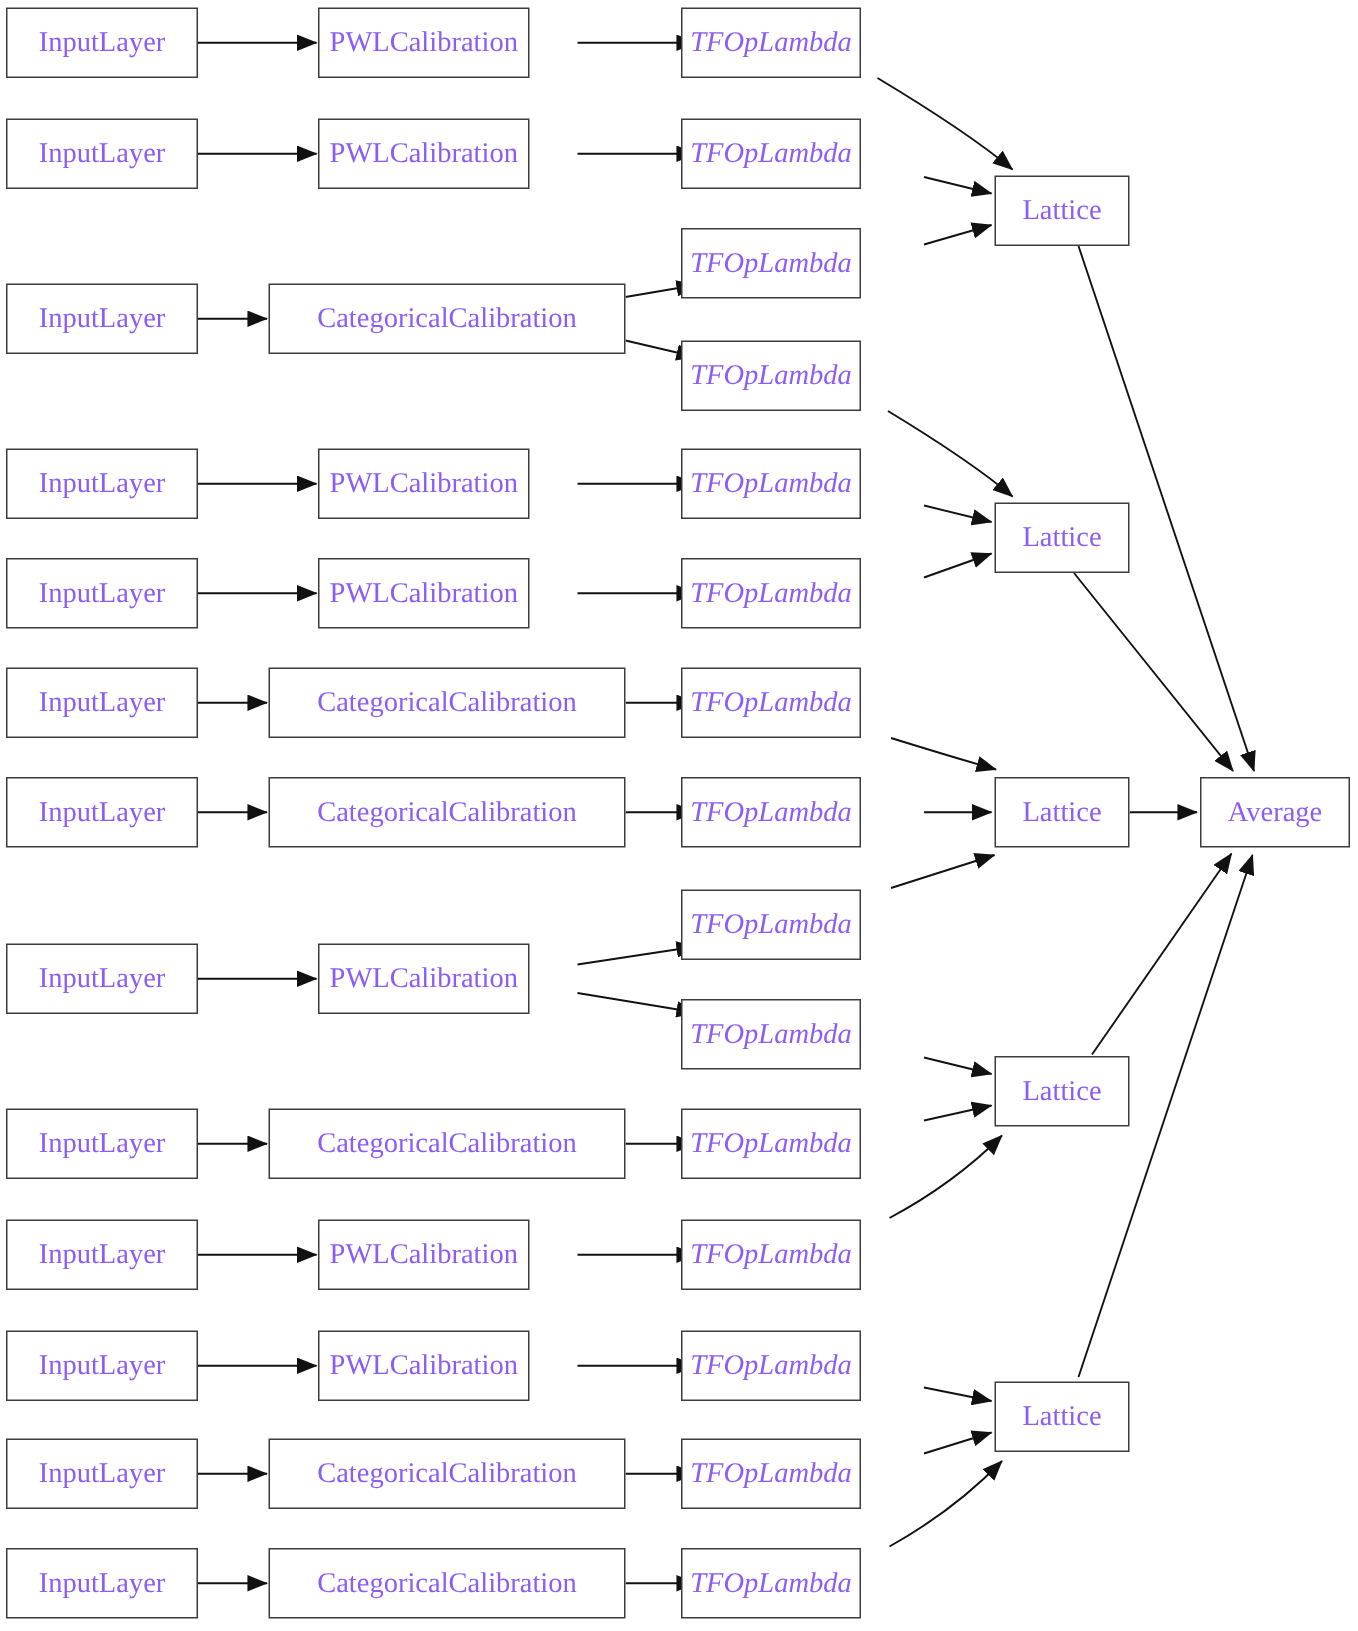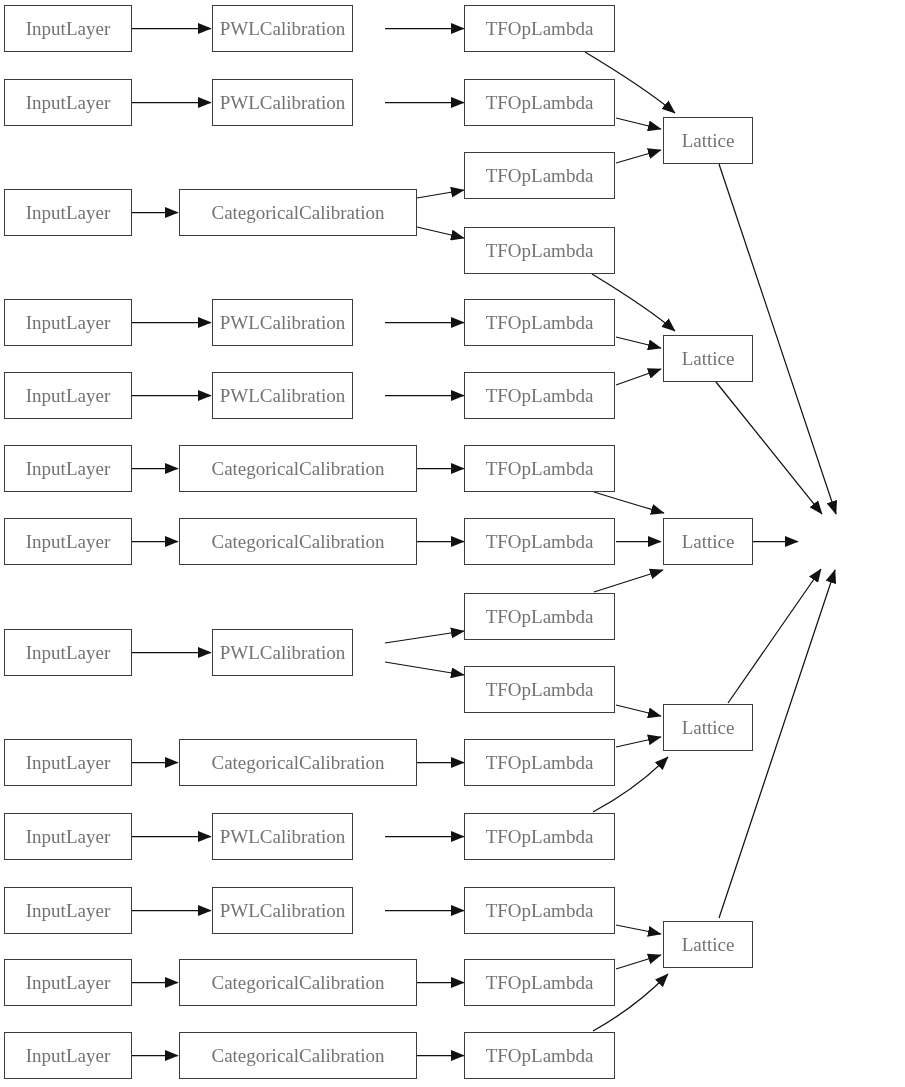--- a/index.html
+++ b/index.html
@@ -19,29 +19,29 @@
   .node {
     position: absolute;
     height: 47px;
     box-sizing: border-box;
     border: 1.4px solid #3c3c3c;
     background: #ffffff;
     display: flex;
     align-items: center;
     justify-content: center;
     font-size: 19px;
-    color: #737373;
+    color: #8b5cf6;
     white-space: nowrap;
     line-height: 1;
   }
   
   .il  { left: 4px;   width: 128px; }
   .pwl { left: 212px; width: 141px; }
   .cc  { left: 179px; width: 238px; }
-  .tf  { left: 464px; width: 151px; }
+  .tf  { left: 454px; width: 120px; font-style: italic; }
   .lat { left: 663px; width: 90px;  }
   .avg { left: 800px; width: 100px; }
 </style>
 </head>
 <body>
 
 <div class="diagram">
 
   <svg class="edges" viewBox="0 0 905 1087" xmlns="http://www.w3.org/2000/svg">
     <defs>
@@ -146,14 +146,15 @@
   <div class="node tf" style="top:887px">TFOpLambda</div>
   <div class="node tf" style="top:959px">TFOpLambda</div>
   <div class="node tf" style="top:1032px">TFOpLambda</div>
 
   <div class="node lat" style="top:117px">Lattice</div>
   <div class="node lat" style="top:335px">Lattice</div>
   <div class="node lat" style="top:518px">Lattice</div>
   <div class="node lat" style="top:704px">Lattice</div>
   <div class="node lat" style="top:921px">Lattice</div>
 
+  <div class="node avg" style="top:518px">Average</div>
 
 </div>
 
 </body></html>

